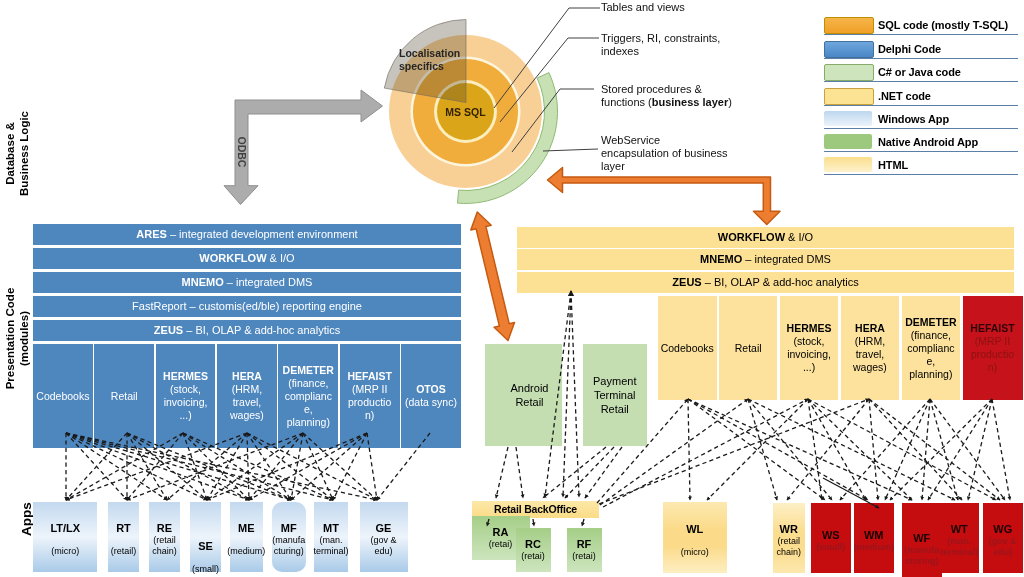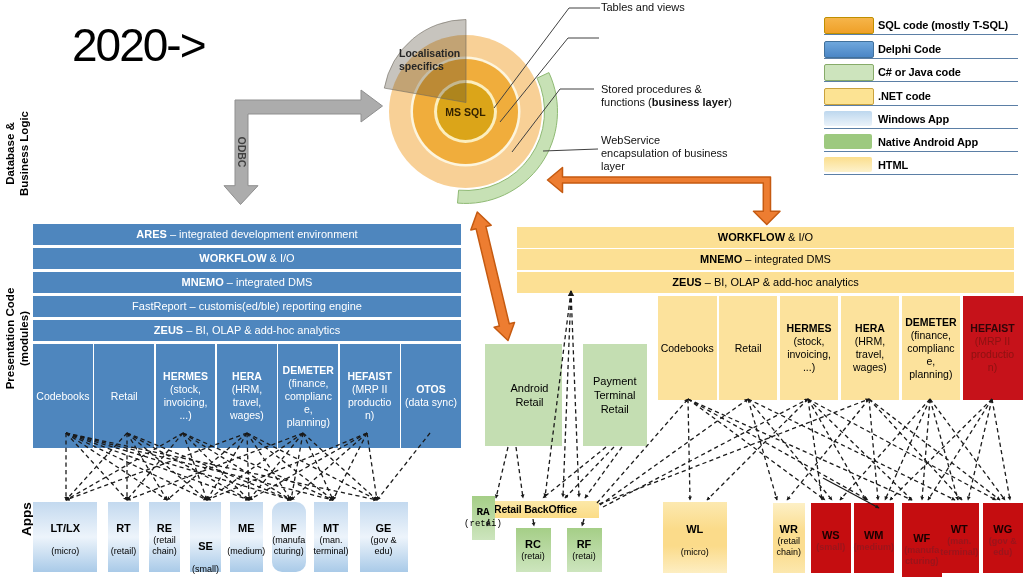--- a/index.html
+++ b/index.html
@@ -35,21 +35,20 @@
   text-align:center;transform:rotate(-90deg);}
 .callout{position:absolute;font-size:11px;line-height:13px;color:#111;}
 .leg-sw{position:absolute;left:824px;width:48px;height:15px;border-radius:2px;}
 .leg-tx{position:absolute;left:878px;font-size:11px;font-weight:bold;color:#000;white-space:nowrap;letter-spacing:-0.1px;}
 .leg-ln{position:absolute;left:824px;width:194px;height:1px;background:#5B7FA6;}
 </style>
 </head>
 <body>
 <div id="page">
 
-<div class="abs" style="left:72px;top:18px;font-size:46px;letter-spacing:-2px;color:#000;">2020-&gt;</div>
 
 <div class="vlab" style="left:-43px;top:140px;width:120px;height:27px;">Database &amp;<br>Business Logic</div>
 <div class="vlab" style="left:-43px;top:325px;width:120px;height:27px;">Presentation Code<br>(modules)</div>
 <div class="vlab" style="left:-3px;top:512px;width:60px;height:14px;font-size:13.5px;">Apps</div>
 
 <svg class="abs" style="left:0;top:0;" width="1024" height="577" viewBox="0 0 1024 577">
   <circle cx="465.5" cy="111.5" r="76.5" fill="#F8D096"></circle>
   <circle cx="465.5" cy="111.5" r="55" fill="#FDF5DE"></circle>
   <circle cx="465.5" cy="111.5" r="52.5" fill="#F0AD3C"></circle>
   <circle cx="465.5" cy="111.5" r="31.5" fill="#FCEEBE"></circle>
@@ -60,20 +59,21 @@
 
   <g stroke="#404040" stroke-width="1" fill="none">
     <path d="M494,108 L569,8 L600,8"></path>
     <path d="M500,122 L568,38 L599,38"></path>
     <path d="M512,152 L560,89 L594,89"></path>
     <path d="M543,151 L598,149"></path>
   </g>
 </svg>
 
 <div class="callout" style="left:601px;top:1px;">Tables and views</div>
+<div class="callout" style="left:601px;top:32px;">Triggers, RI, constraints,<br>indexes</div>
 <div class="callout" style="left:601px;top:83px;">Stored procedures &amp;<br>functions (<b>business layer</b>)</div>
 <div class="callout" style="left:601px;top:134px;">WebService<br>encapsulation of business<br>layer</div>
 
 <div class="abs" style="left:399px;top:47px;font-size:10.5px;font-weight:bold;line-height:12.5px;color:#262626;">Localisation<br>specifics</div>
 
 <div class="brow" style="left:33px;top:224px;width:428px;height:21px;"><b>ARES</b> – integrated development environment</div>
 <div class="brow" style="left:33px;top:248px;width:428px;height:21px;"><b>WORKFLOW</b> &amp; I/O</div>
 <div class="brow" style="left:33px;top:272px;width:428px;height:21px;"><b>MNEMO</b> – integrated DMS</div>
 <div class="brow" style="left:33px;top:296px;width:428px;height:21px;">FastReport – customis(ed/ble) reporting engine</div>
 <div class="brow" style="left:33px;top:320px;width:428px;height:21px;"><b>ZEUS</b> – BI, OLAP &amp; add-hoc analytics</div>
@@ -139,21 +139,21 @@
 <div class="app" style="left:272px;top:502px;width:33.5px;height:70px;border-radius:10px;">
       <div><b>MF</b><br>(manufa<br>cturing)</div>
     </div>
 <div class="app" style="left:314px;top:502px;width:34px;height:70px;">
       <div><b>MT</b><br>(man.<br>terminal)</div>
     </div>
 <div class="app" style="left:359.5px;top:502px;width:48px;height:70px;">
       <div><b>GE</b><br>(gov &amp;<br>edu)</div>
     </div>
 
-<div class="gapp" style="left:471.5px;top:496px;width:23px;height:44px;font-family:Liberation Mono, monospace;">
+<div class="gapp" style="left:471.5px;top:516px;width:58px;height:44px;">
       <div><b>RA</b><br>(retai)</div>
     </div>
 <div class="gapp" style="left:515.5px;top:528px;width:35px;height:44px;">
       <div><b>RC</b><br>(retai)</div>
     </div>
 <div class="gapp" style="left:566.5px;top:528px;width:35px;height:44px;">
       <div><b>RF</b><br>(retai)</div>
     </div>
 
 <div class="yapp" style="left:663px;top:502px;width:63.5px;height:71px;">

